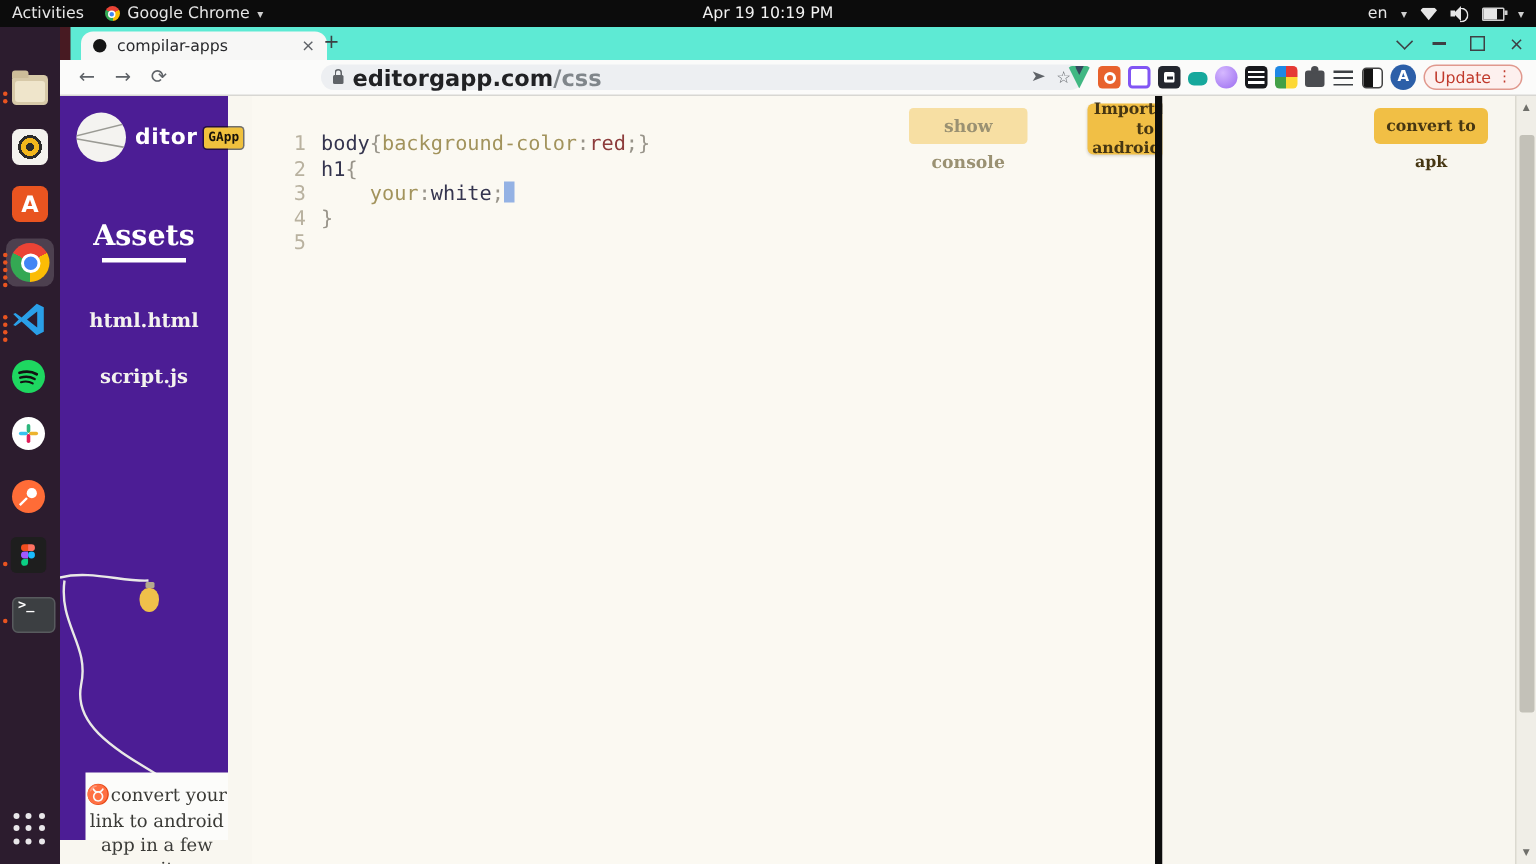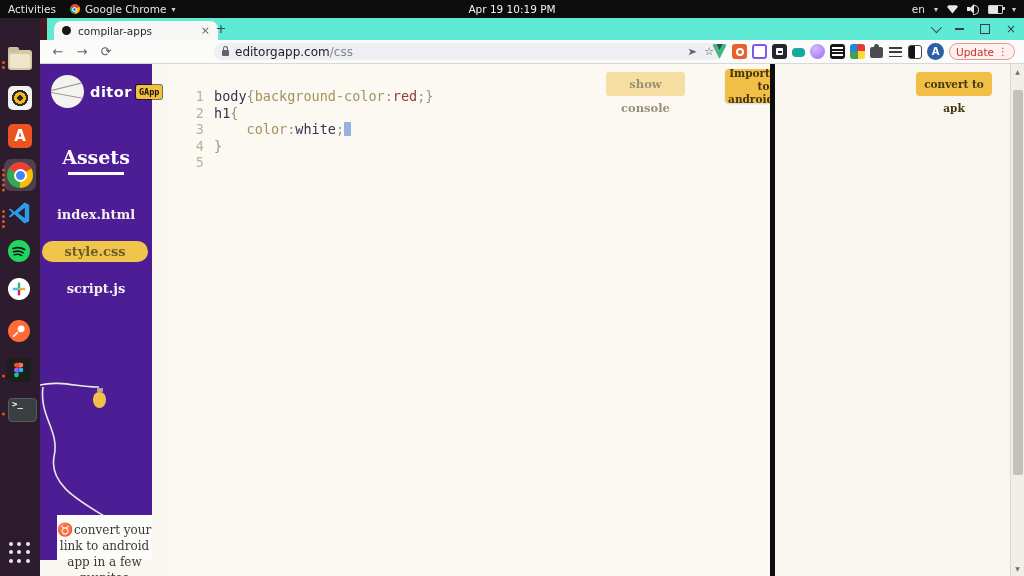--- a/index.html
+++ b/index.html
@@ -61,21 +61,21 @@
   .wc-min{width:9px;height:1.6px;background:#3e4044;}
   .wc-restore{width:8px;height:8px;border:1.3px solid #3e4044;position:relative;}
   .wc-close{font-size:12px;line-height:1;}
 
   .toolbar{position:absolute;left:0;top:22px;right:0;height:23px;background:#fbfbfa;border-bottom:1px solid #d8d7d3;}
   .nav-ic{position:absolute;top:0;height:23px;display:flex;align-items:center;justify-content:center;width:20px;color:#5f6368;font-size:13px;}
   .omnibox{position:absolute;left:174px;top:3px;width:492px;height:17px;background:#edeff2;border-radius:9px;
     display:flex;align-items:center;padding:0 8px;gap:6px;}
   .lock{width:7px;height:6px;background:#5f6368;border-radius:1px;position:relative;margin-top:3px;}
   .lock::before{content:"";position:absolute;left:1px;top:-4px;width:5px;height:4px;border:1.3px solid #5f6368;border-bottom:none;border-radius:3px 3px 0 0;box-sizing:border-box;}
-  .url{font-size:12px;color:#202124;white-space:nowrap;}
+  .url{font-size:15px;color:#202124;white-space:nowrap;font-weight:bold;}
   .url .path{color:#80868b;}
   .omni-right{margin-left:auto;display:flex;align-items:center;gap:8px;color:#5f6368;}
   .send-ic{font-size:10px;transform:scaleX(1.2);}
   .star-ic{font-size:11px;}
   .extrow{position:absolute;left:672px;right:2px;top:0;height:23px;display:flex;align-items:center;gap:5px;}
   .ext{width:15px;height:15px;border-radius:3px;flex:0 0 auto;position:relative;}
   .ext-vue{background:#41b883;clip-path:polygon(0 0,100% 0,50% 100%);}
   .ext-vue::before{content:"";position:absolute;left:4.5px;top:0;width:6px;height:6px;background:#35495e;clip-path:polygon(0 0,100% 0,50% 100%);}
   .ext-orange-ring{background:#e8622d;}
   .ext-orange-ring::before{content:"";position:absolute;inset:3.5px;border:2px solid #fff;border-radius:50%;}
@@ -339,22 +339,21 @@
     <div class="page">
 
       <div class="sbar">
         <div class="brand">
           <span class="brand-circle"></span>
           <span class="brand-name">ditor</span>
           <span class="brand-badge">GApp</span>
         </div>
         <div class="assets-h">Assets</div>
         <div class="filelist" id="filelist">
-            <div class="fitem">index.html</div>
-            <div class="fitem active">style.css</div>
+            <div class="fitem">html.html</div>
             <div class="fitem">script.js</div>
           </div>
         <svg class="wire-svg" viewBox="0 0 128 150">
           <path d="M0 13 C20 8 42 16 59 15" stroke="#e9e9e6" stroke-width="1.6" fill="none"></path>
           <path d="M3 15 C-1 45 20 58 14 85 C9 112 38 128 64 144" stroke="#e9e9e6" stroke-width="1.6" fill="none"></path>
         </svg>
         <div class="bulb"></div>
         <div class="convert-box" id="convbox">
             <div><span class="taurus">♉</span>convert your</div>
             <div>link to android</div>
@@ -368,21 +367,21 @@
             <div class="cline">
               <span class="ln">1</span>
               <span class="ctext"><span class="tk-sel">body</span><span class="tk-pun">{</span><span class="tk-prop">background-color</span><span class="tk-pun">:</span><span class="tk-val">red</span><span class="tk-pun">;}</span></span>
             </div>
             <div class="cline">
               <span class="ln">2</span>
               <span class="ctext"><span class="tk-sel">h1</span><span class="tk-pun">{</span></span>
             </div>
             <div class="cline">
               <span class="ln">3</span>
-              <span class="ctext"><span class="tk-pun">    </span><span class="tk-prop">color</span><span class="tk-pun">:</span><span class="tk-sel">white</span><span class="tk-pun">;</span><span class="tk-cursor"></span></span>
+              <span class="ctext"><span class="tk-pun">    </span><span class="tk-prop">your</span><span class="tk-pun">:</span><span class="tk-sel">white</span><span class="tk-pun">;</span><span class="tk-cursor"></span></span>
             </div>
             <div class="cline">
               <span class="ln">4</span>
               <span class="ctext"><span class="tk-pun">}</span></span>
             </div>
             <div class="cline">
               <span class="ln">5</span>
               <span class="ctext"></span>
             </div>
           </div>

